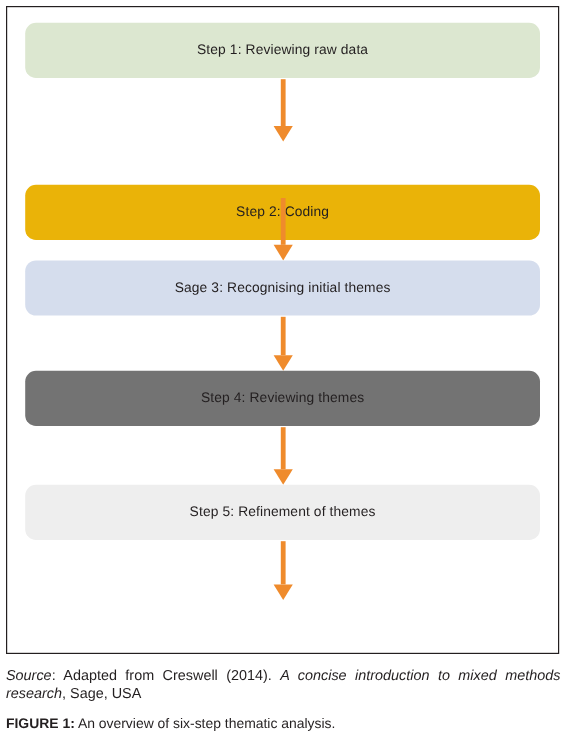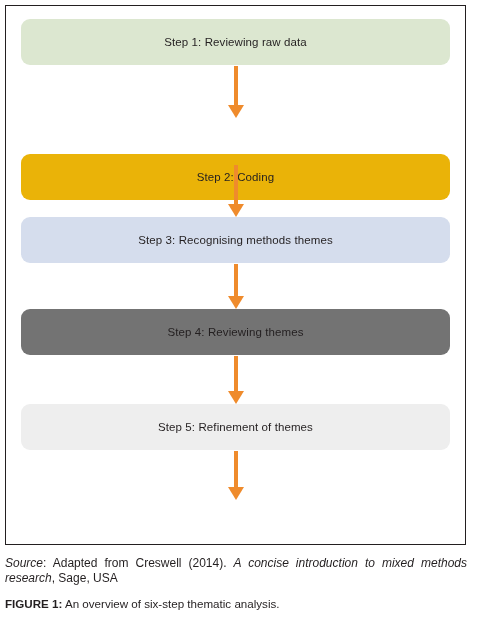--- a/index.html
+++ b/index.html
@@ -152,21 +152,21 @@
       <div class="step-box s2">
         <span class="step-label">Step 2: Coding</span>
       </div>
 
       <div class="arrow a2">
         <span class="shaft"></span>
         <span class="head"></span>
       </div>
 
       <div class="step-box s3">
-        <span class="step-label">Step 3: Recognising methods themes</span>
+        <span class="step-label">Sage 3: Recognising initial themes</span>
       </div>
 
       <div class="arrow a3">
         <span class="shaft"></span>
         <span class="head"></span>
       </div>
 
       <div class="step-box s4">
         <span class="step-label">Step 4: Reviewing themes</span>
       </div>

